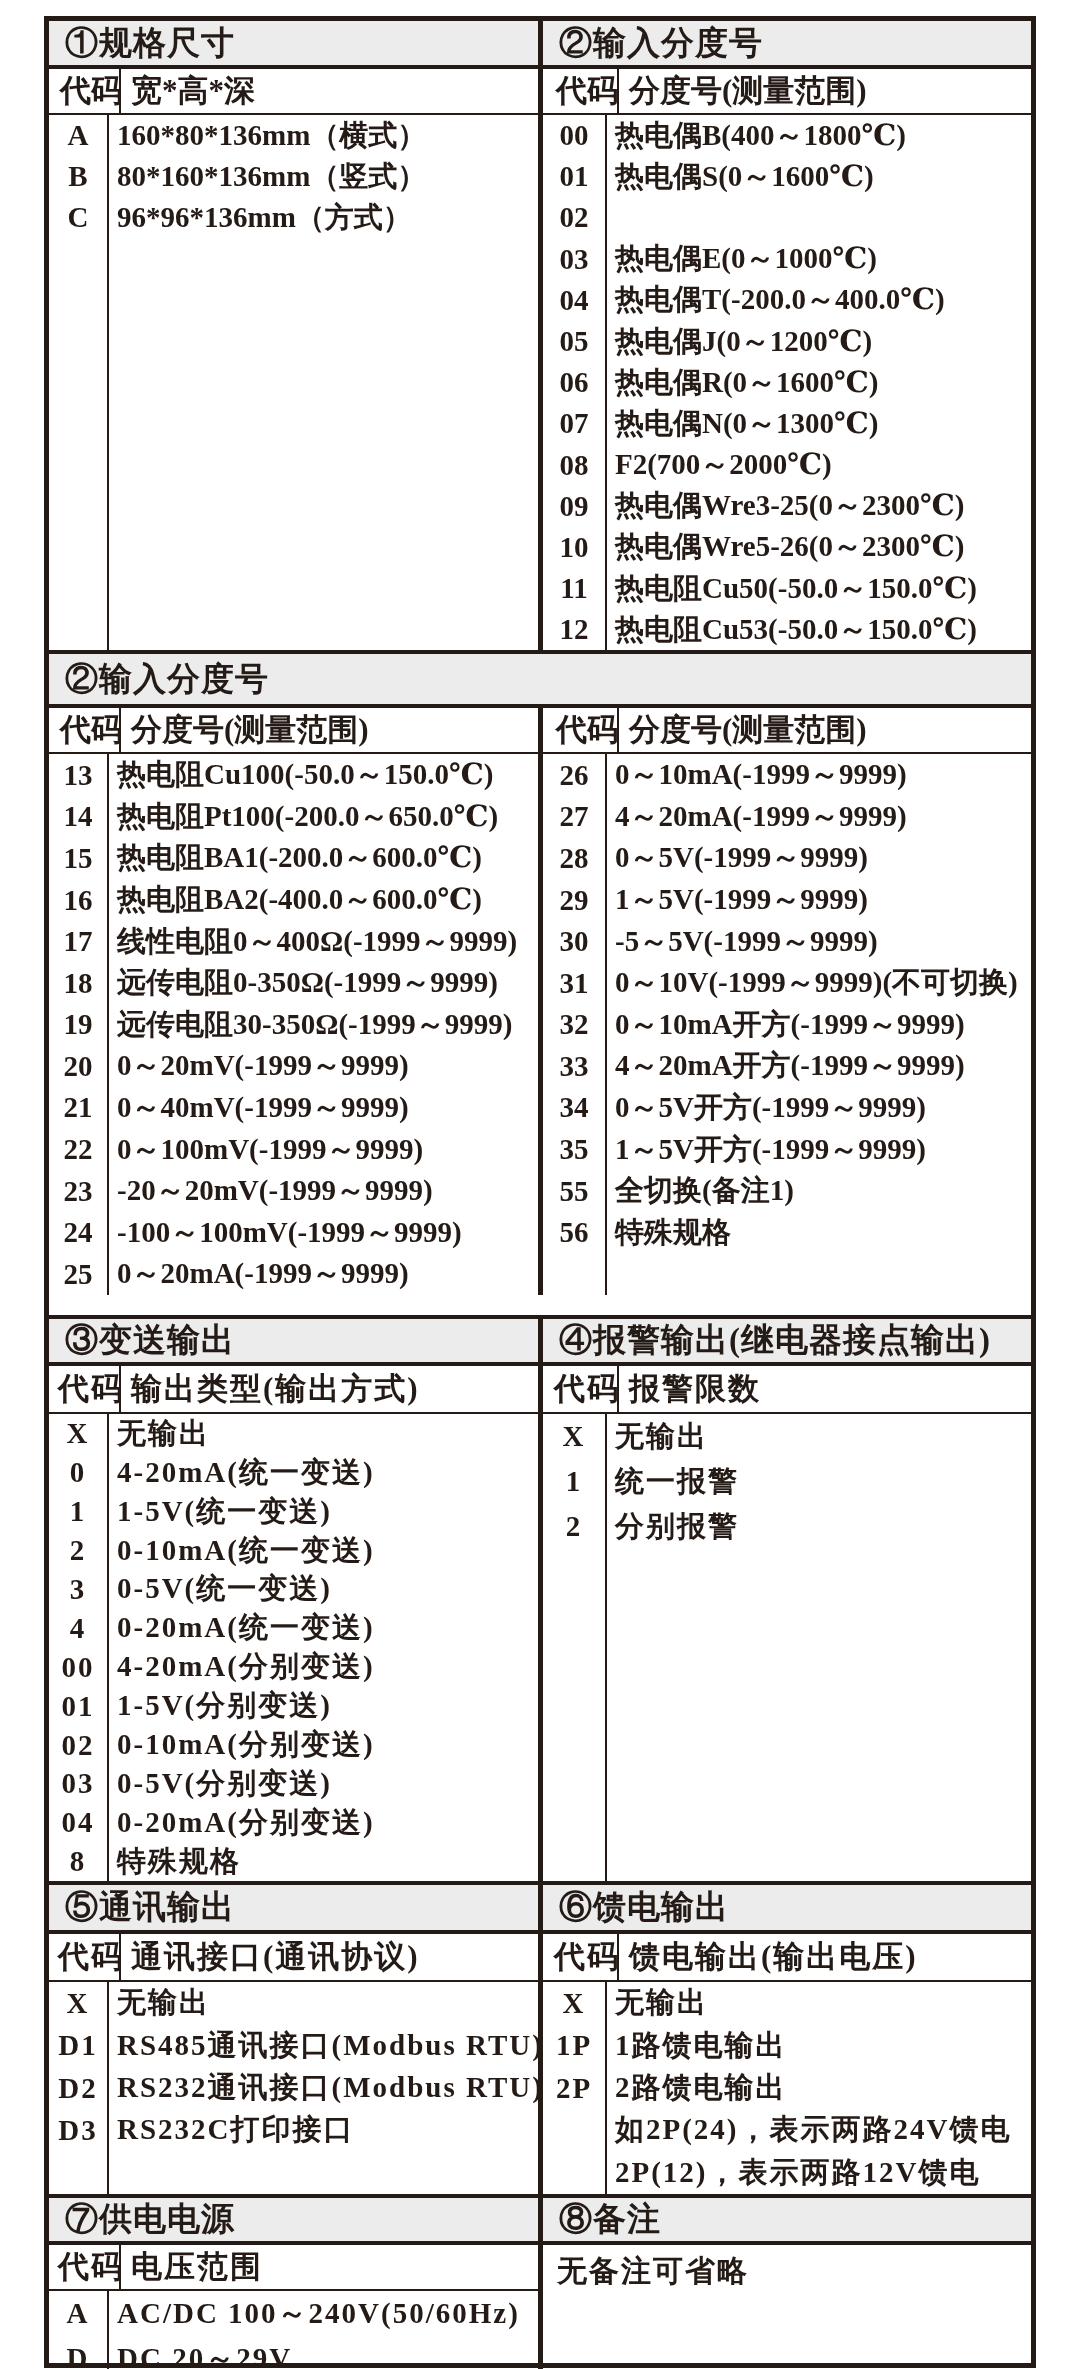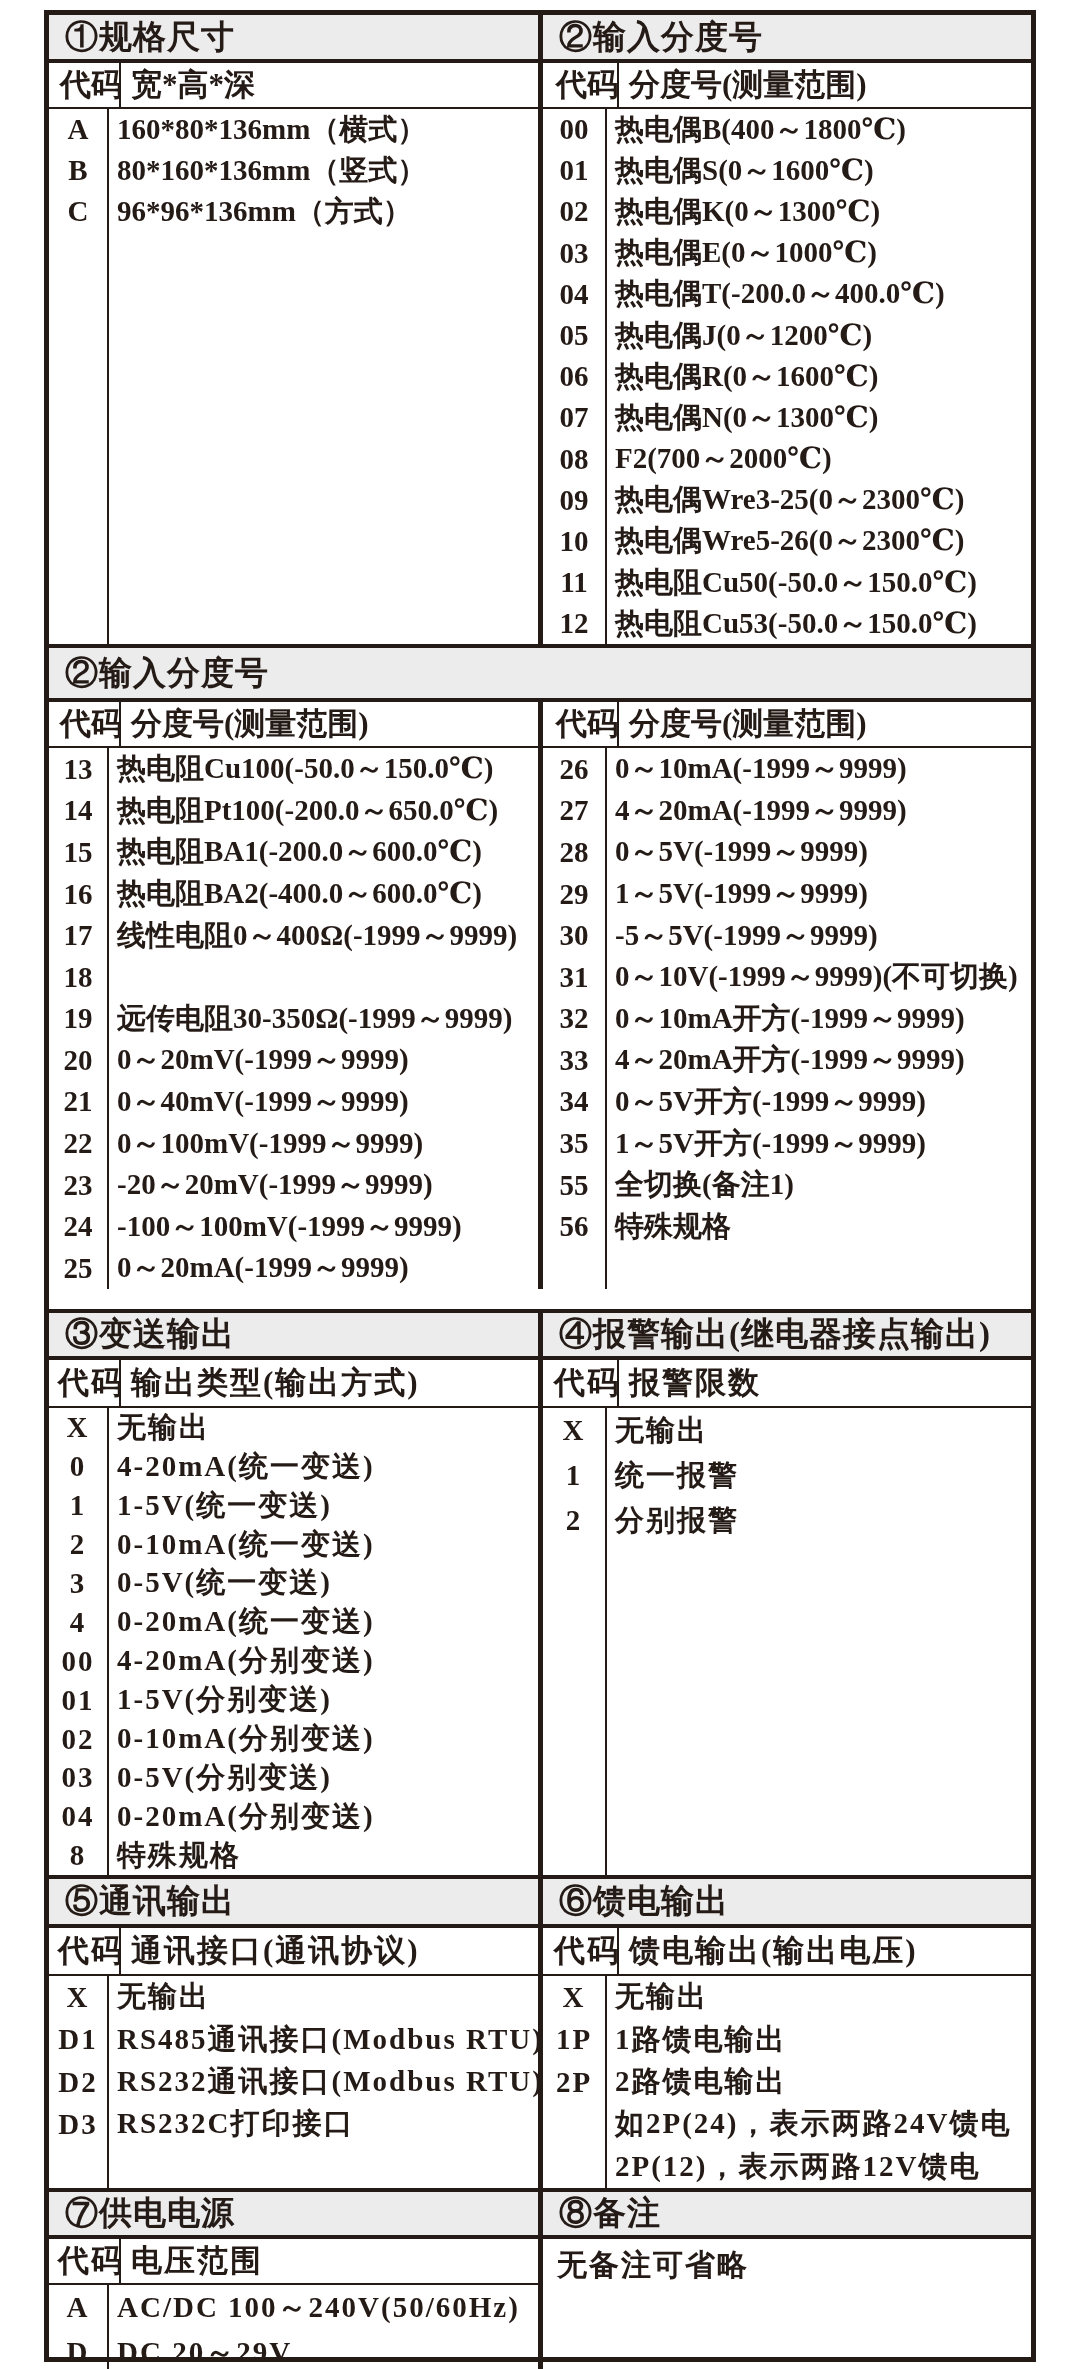--- a/index.html
+++ b/index.html
@@ -9,21 +9,21 @@
     --bg:#ffffff;
   }
   *{box-sizing:border-box;margin:0;padding:0;}
   html,body{background:var(--bg);}
   body{
     width:1080px;height:2369px;position:relative;overflow:hidden;
     font-family:"Liberation Serif","DejaVu Serif",serif;
     font-weight:700;color:var(--tc);
   }
   .doc{
-    position:absolute;left:44px;top:10px;width:992px;height:2352px;
+    position:absolute;left:44px;top:16px;width:992px;height:2352px;
     border:5px solid var(--bc);background:var(--bg);
     display:flex;flex-direction:column;
   }
   .sec{display:grid;grid-template-columns:489px 493px;}
   .sec.stack{display:block;}
   .sec + .sec{border-top:4px solid var(--bc);}
   .s1{height:630px;}
   .s2{height:645px;}
   .s3{height:566px;margin-top:20px;}
   .s4{height:313px;}
@@ -107,21 +107,20 @@
           <div class="row">
             <span class="code">00</span>
             <span class="desc">热电偶B(400～1800℃)</span>
           </div>
           <div class="row">
             <span class="code">01</span>
             <span class="desc">热电偶S(0～1600℃)</span>
           </div>
           <div class="row">
             <span class="code">02</span>
-            <span class="desc">热电偶K(0～1300℃)</span>
           </div>
           <div class="row">
             <span class="code">03</span>
             <span class="desc">热电偶E(0～1000℃)</span>
           </div>
           <div class="row">
             <span class="code">04</span>
             <span class="desc">热电偶T(-200.0～400.0℃)</span>
           </div>
           <div class="row">
@@ -184,20 +183,21 @@
             <div class="row">
               <span class="code">16</span>
               <span class="desc">热电阻BA2(-400.0～600.0℃)</span>
             </div>
             <div class="row">
               <span class="code">17</span>
               <span class="desc">线性电阻0～400Ω(-1999～9999)</span>
             </div>
             <div class="row">
               <span class="code">18</span>
+              <span class="desc">远传电阻0-350Ω(-1999～9999)</span>
             </div>
             <div class="row">
               <span class="code">19</span>
               <span class="desc">远传电阻30-350Ω(-1999～9999)</span>
             </div>
             <div class="row">
               <span class="code">20</span>
               <span class="desc">0～20mV(-1999～9999)</span>
             </div>
             <div class="row">

